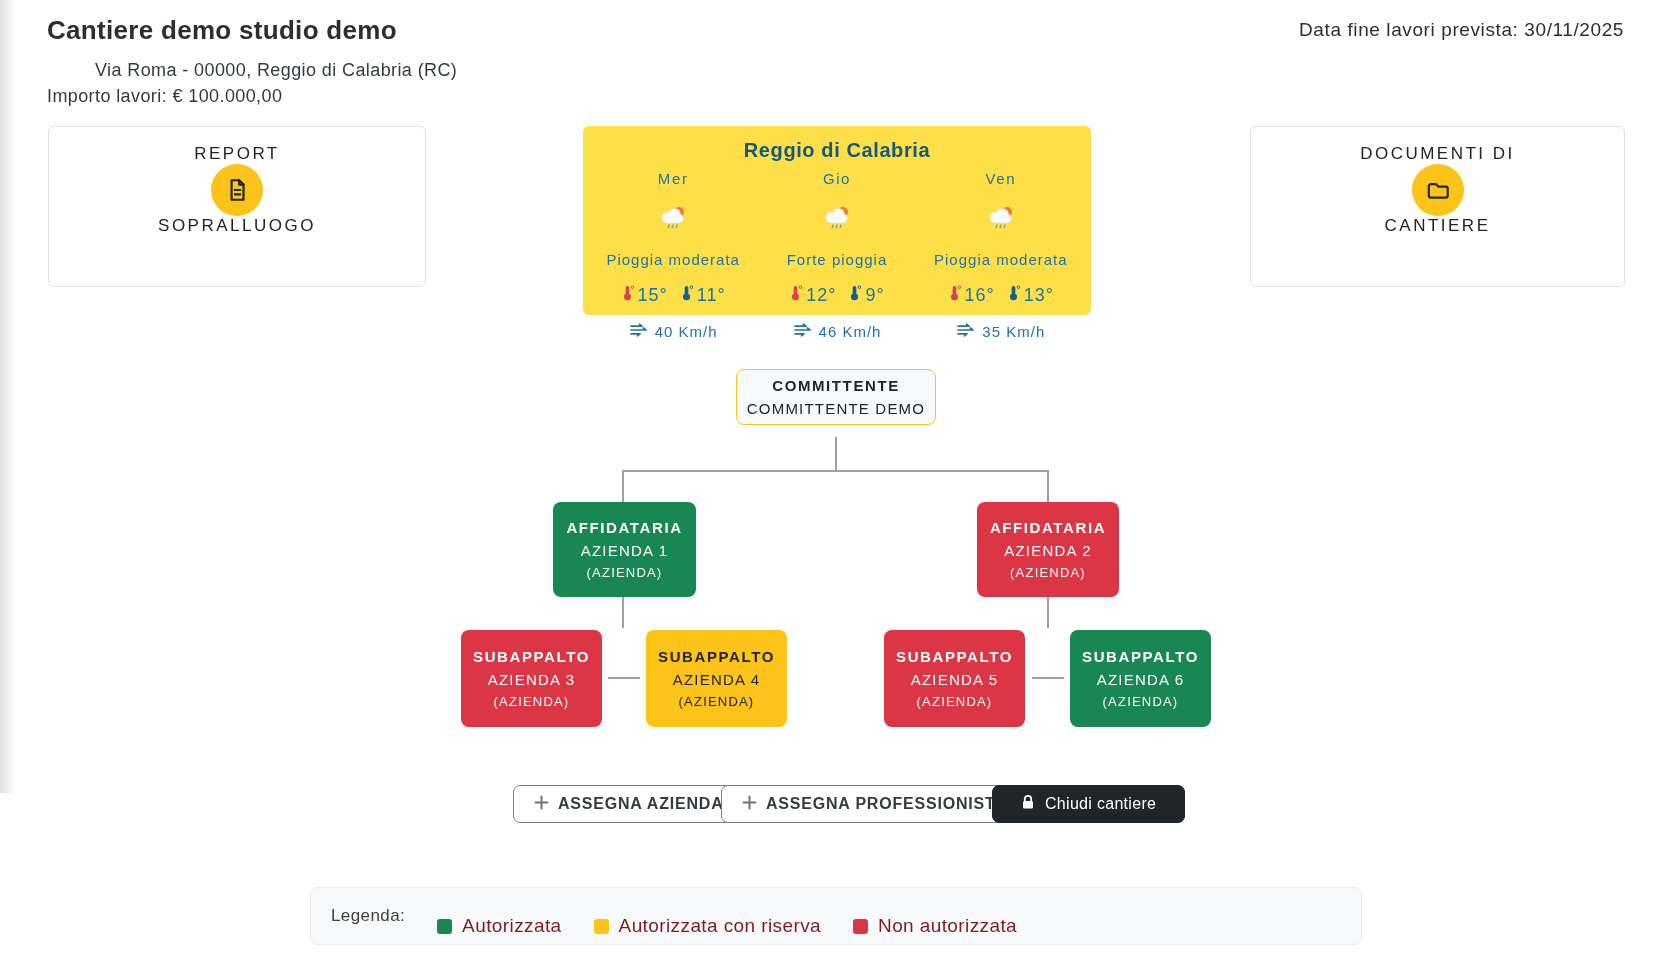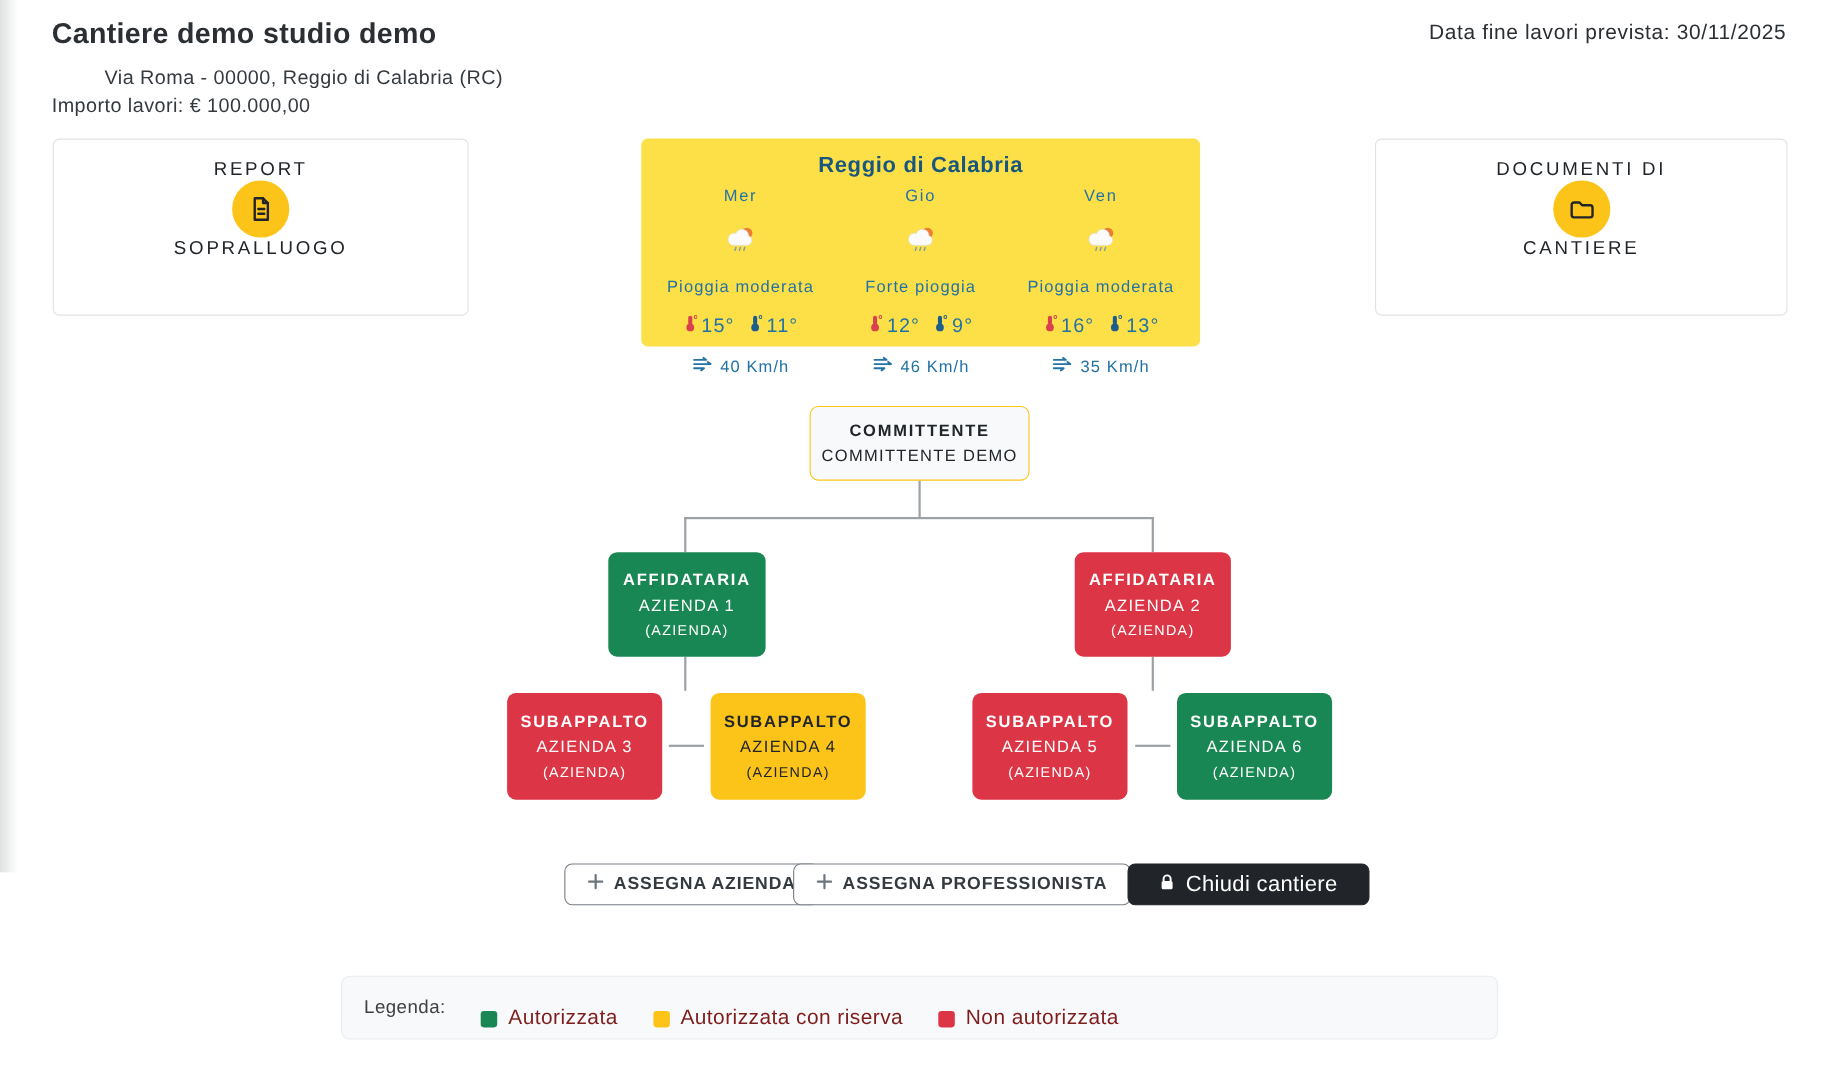--- a/index.html
+++ b/index.html
@@ -37,39 +37,39 @@
   .temp-pair { display: flex; align-items: center; gap: 4px; }
   .weather-wind { display: flex; align-items: center; gap: 7px; font-size: 15px; letter-spacing: 1px; }
   .t-max { color: #d9414e; } .t-min { color: #1d5d8c; }
 
   
   .org-box { position: absolute; border-radius: 8px; display: flex; flex-direction: column;
     align-items: center; justify-content: center; gap: 6px; text-align: center; cursor: pointer; }
   .org-box .role { font-size: 15px; font-weight: 700; letter-spacing: 1.6px; }
   .org-box .name { font-size: 15px; letter-spacing: 1.2px; }
   .org-box .type { font-size: 13px; letter-spacing: 1.2px; }
-  .committente { left: 736px; top: 369px; width: 200px; height: 68px;
+  .committente { left: 736px; top: 369px; width: 200px; height: 56px;
     background: #f8f9fa; border: 1px solid #fcc419; color: #212529; }
   .aff1 { left: 553px;  top: 502px; width: 143px; height: 95px; color: #fff; }
   .aff2 { left: 977px;  top: 502px; width: 142px; height: 95px; color: #fff; }
   .sub3 { left: 461px;  top: 630px; width: 141px; height: 97px; color: #fff; }
   .sub4 { left: 646px;  top: 630px; width: 141px; height: 97px; color: #212529; }
   .sub5 { left: 884px;  top: 630px; width: 141px; height: 97px; color: #fff; }
   .sub6 { left: 1070px; top: 630px; width: 141px; height: 97px; color: #fff; }
   .connector { position: absolute; background: #9ba1a6; }
 
   
   .btn-outline { position: absolute; top: 785px; height: 38px; display: inline-flex; align-items: center;
     gap: 9px; padding: 0 20px; background: #fff; border: 1px solid #777e85; border-radius: 7px;
     font-size: 16px; letter-spacing: .8px; color: #343a40; cursor: pointer; font-family: inherit; font-weight: bold; }
   .btn-assegna-azienda { left: 513px; }
   .btn-assegna-prof { left: 721px; }
   .btn-dark { position: absolute; top: 785px; left: 992px; height: 38px; display: inline-flex; align-items: center;
     gap: 10px; padding: 0 28px; background: #212529; border: 1px solid #212529; border-radius: 7px;
-    font-size: 20px; letter-spacing: .3px; color: #fff; cursor: pointer; font-family: inherit; margin-left: 33px; }
+    font-size: 16px; letter-spacing: .3px; color: #fff; cursor: pointer; font-family: inherit; }
 
   
   .legend { position: absolute; left: 310px; top: 887px; width: 1052px; height: 58px;
     background: #f8f9fa; border: 1px solid #e9ecef; border-radius: 8px;
     display: flex; align-items: center; padding-left: 20px; gap: 32px; }
   .legend-title { font-size: 17px; color: #404040; letter-spacing: .4px; }
   .legend-item { display: flex; align-items: center; gap: 10px; font-size: 19px; color: #7f1d1d; letter-spacing: .4px; margin-top: 20px; }
   .legend-swatch { width: 15px; height: 15px; border-radius: 3px; display: inline-block; }
 </style>
 </head>

